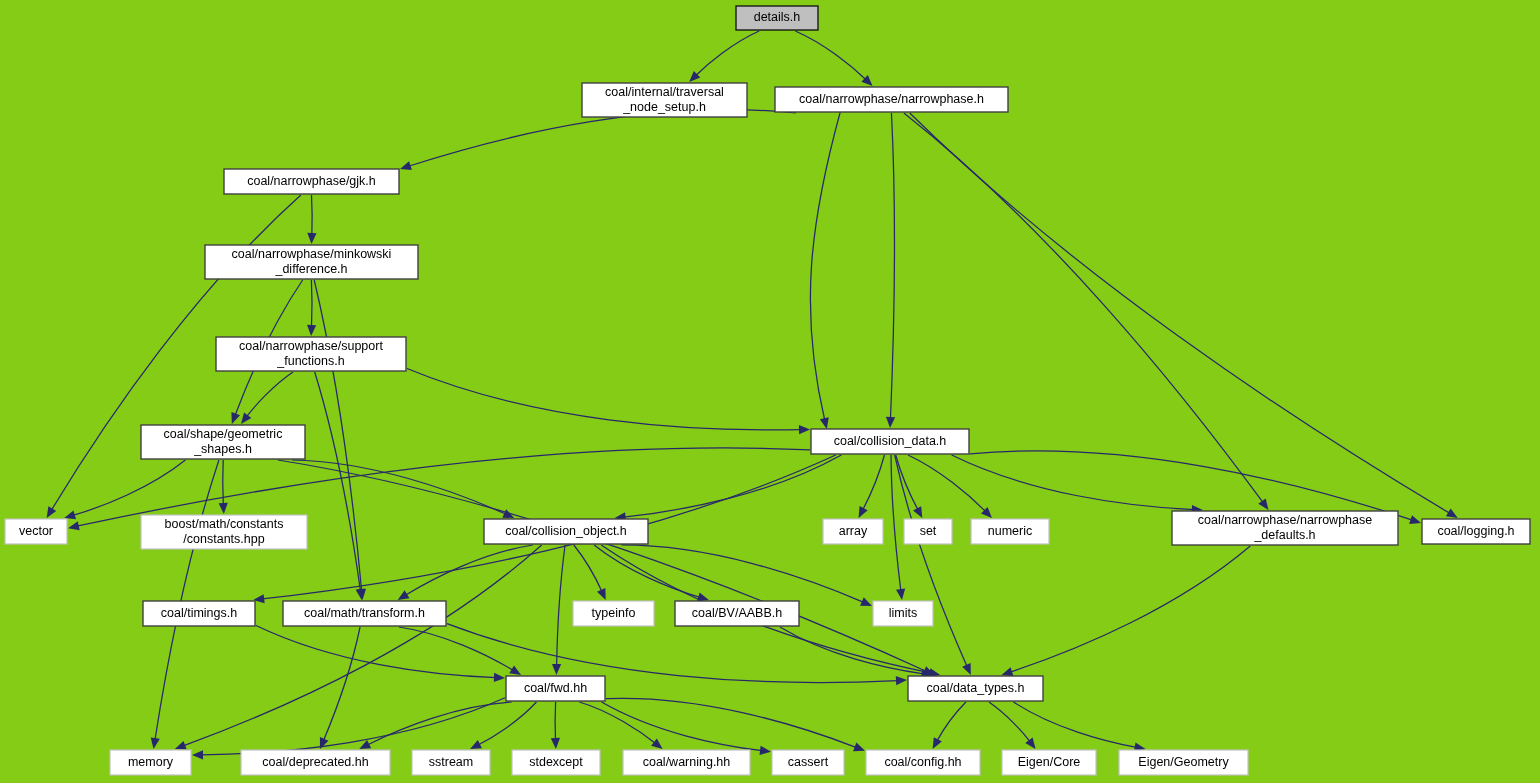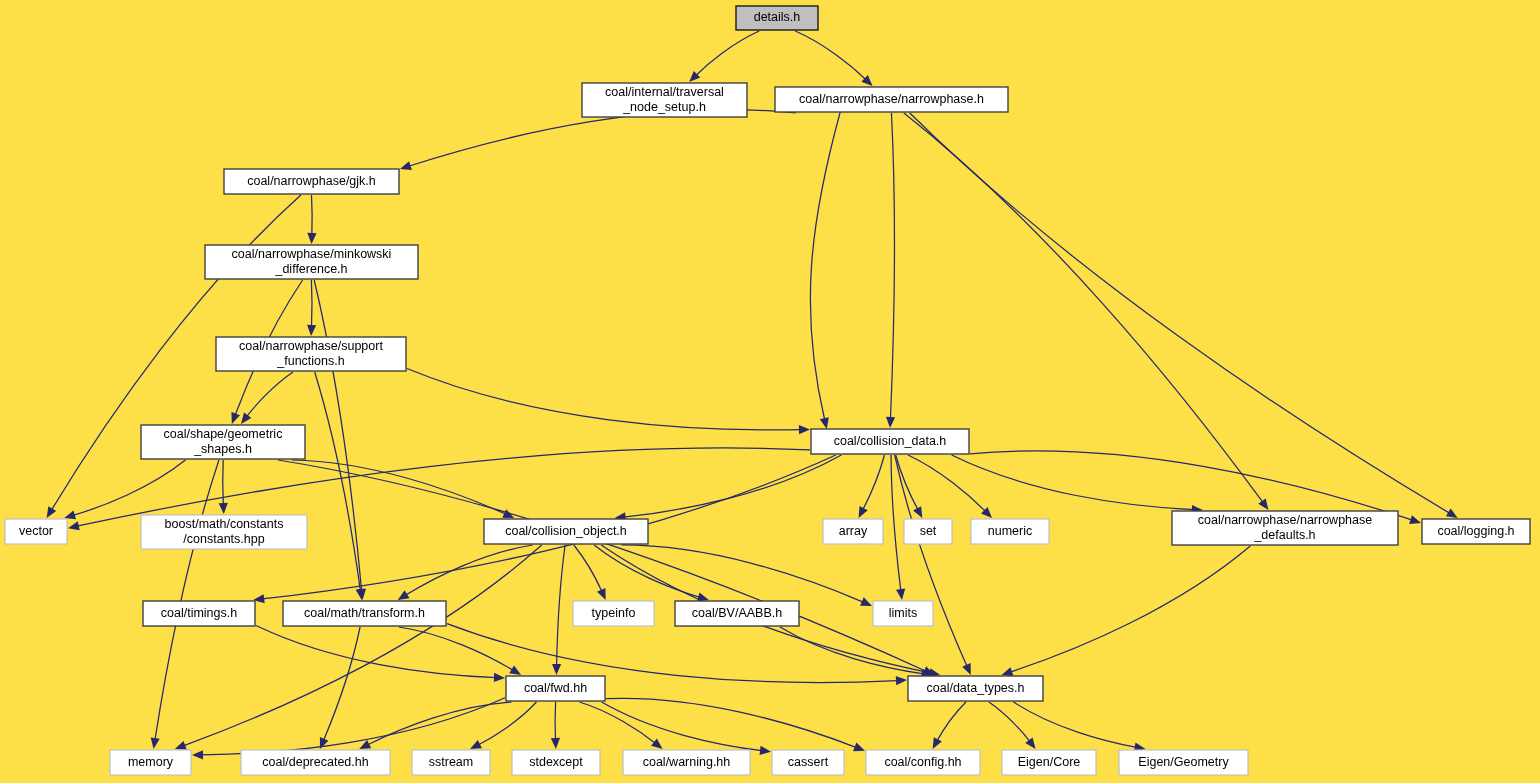--- a/index.html
+++ b/index.html
@@ -1,17 +1,17 @@
 <!DOCTYPE html>
 <html><head>
 <meta charset="utf-8">
 <style>
   html,body{margin:0;padding:0;background:#ffffff;}
   body{font-family:"Liberation Sans",sans-serif;}
-  #graph-root{position:relative;width:1540px;height:783px;background:#fde047;overflow:hidden;}
+  #graph-root{position:relative;width:1540px;height:783px;background:#84cc16;overflow:hidden;}
   svg{display:block;}
   .node-box{fill:#ffffff;stroke:#404040;stroke-width:1.4;}
   .node-box.sys{stroke:#c0c0c0;stroke-width:1.2;}
   .node-box.root{fill:#bfbfbf;stroke:#1a1a1a;stroke-width:1.4;}
   .node-label{font-family:"Liberation Sans",sans-serif;font-size:12.5px;fill:#000000;text-anchor:middle;dominant-baseline:middle;}
   .edge{fill:none;stroke:#27286a;stroke-width:1.25;}
   .arrowfill{fill:#27286a;}
 </style>
 </head>
 <body>

